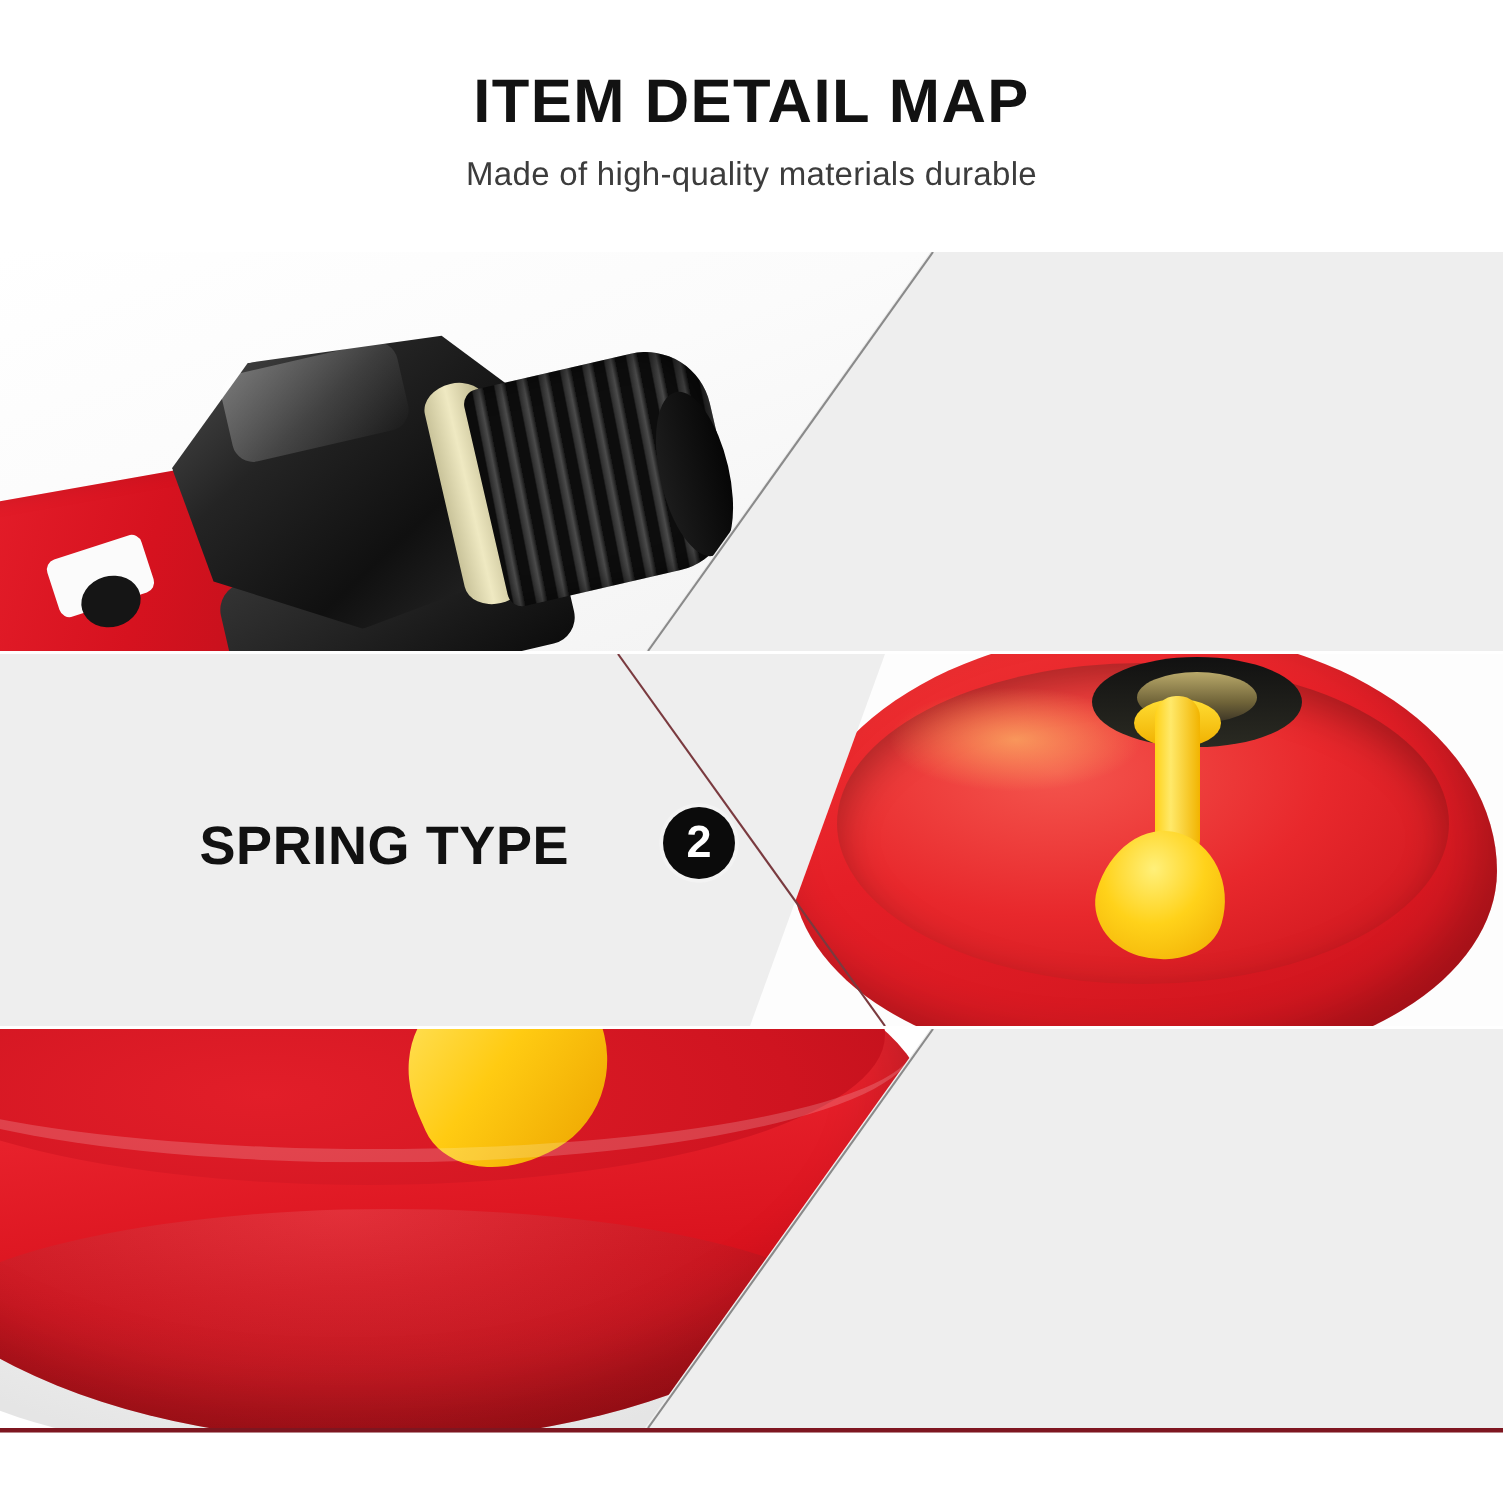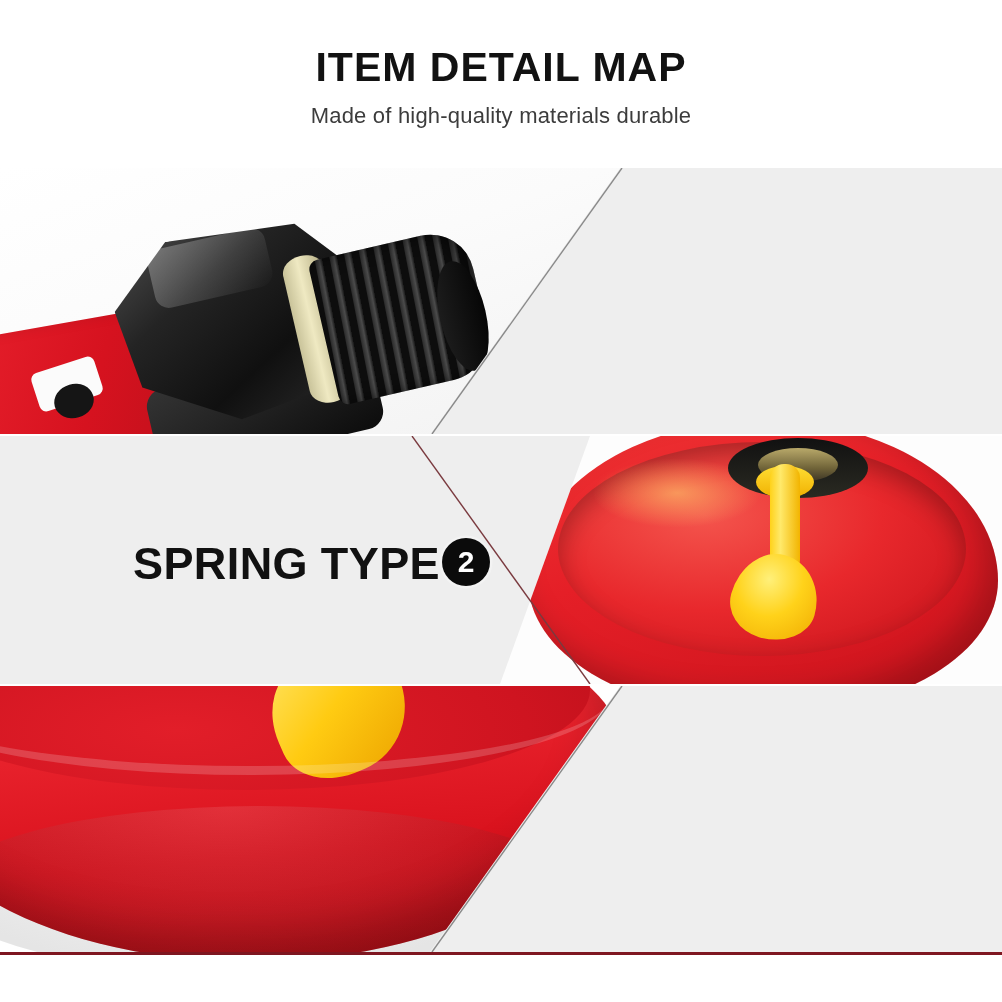--- a/index.html
+++ b/index.html
@@ -38,21 +38,21 @@
 
   
   .badge{
     position:absolute;width:48px;height:48px;border-radius:50%;
     background:#0b0b0b;color:#ffffff;
     font-size:30px;font-weight:bold;line-height:48px;text-align:center;
     box-shadow:0 0 0 2.5px #f3f3f3;
     z-index:6;
   }
   .caption{
-    position:absolute;font-size:45px;font-weight:bold;color:#111111;
+    position:absolute;font-size:36px;font-weight:bold;color:#111111;
     letter-spacing:.4px;white-space:nowrap;line-height:40px;z-index:5;
   }
 
   
   #panel1{top:168px;height:266px;}
   #p1-photo{left:0;width:620px;background:#fcfcfc;}
   #p1-text{left:420px;width:582px;}
 
   
   .p1-art{position:absolute;inset:0;}

